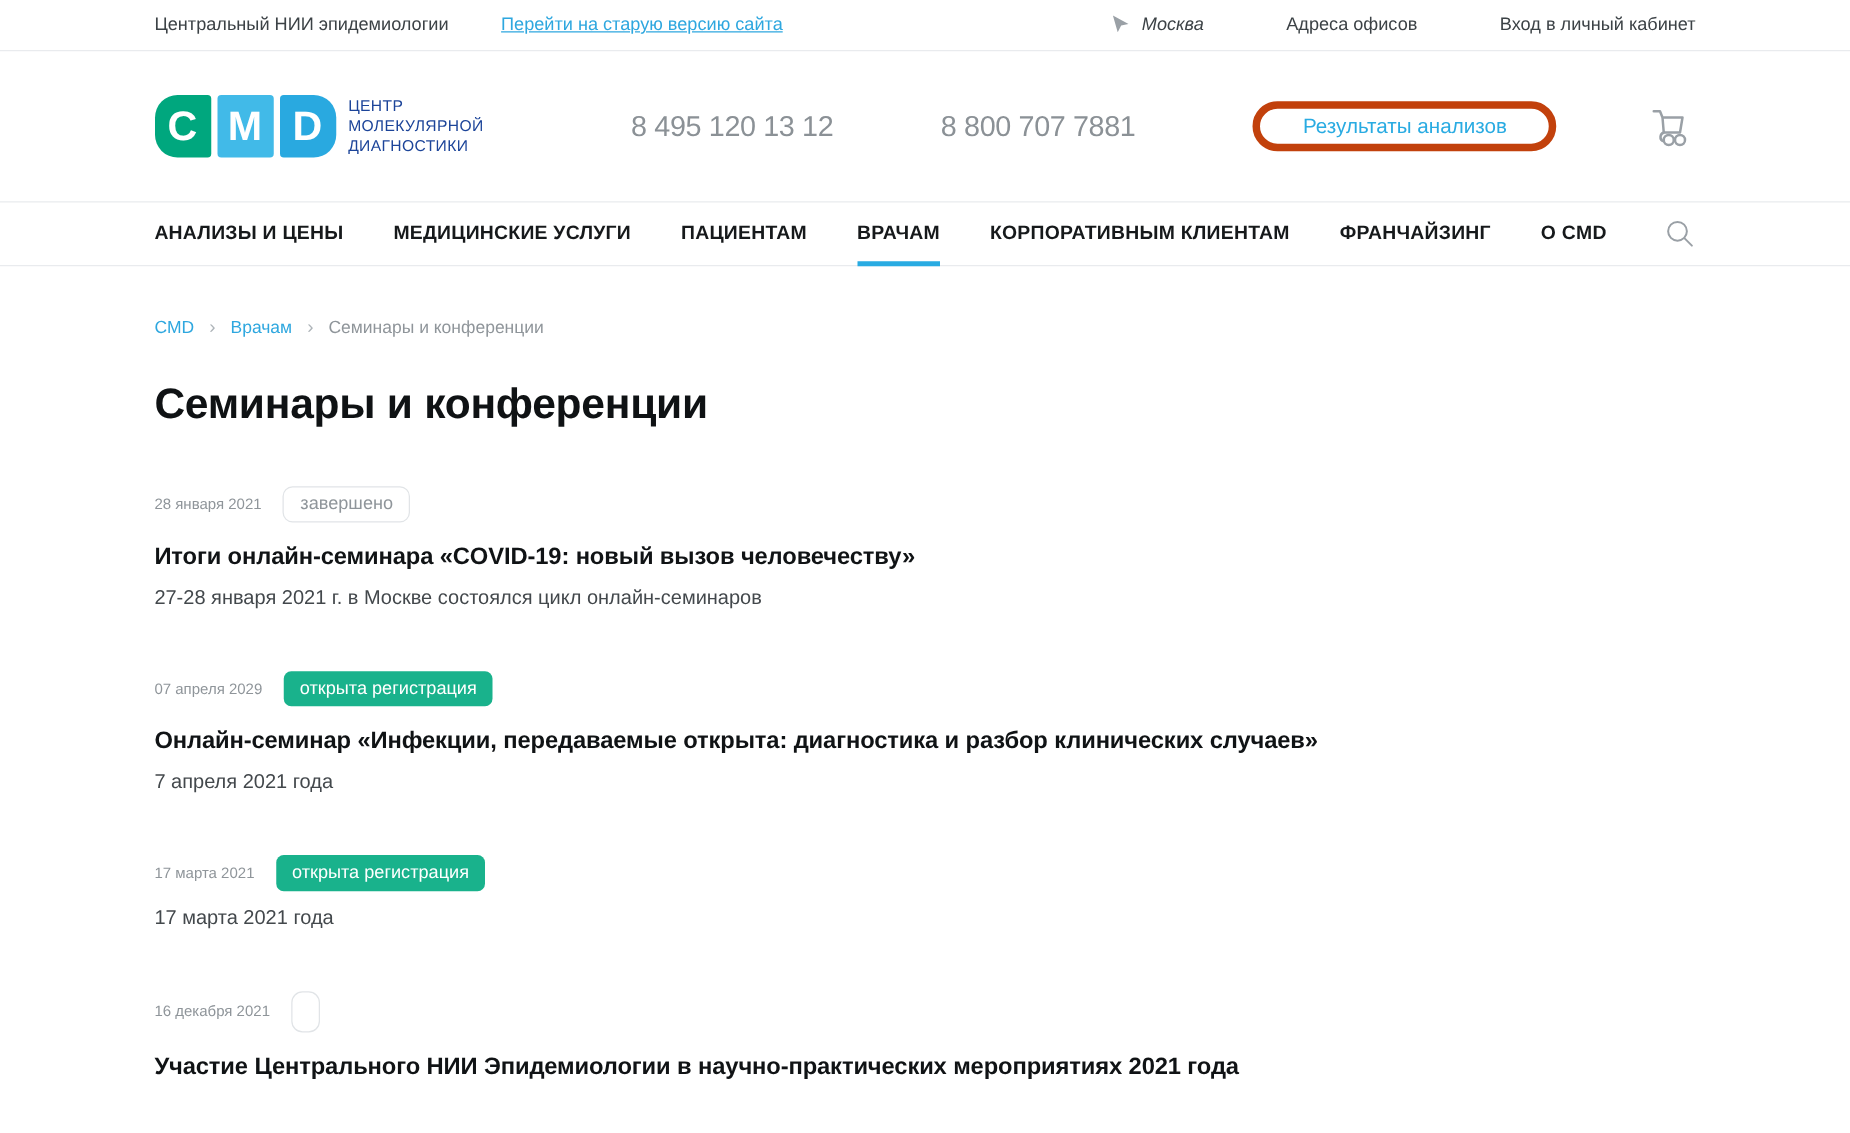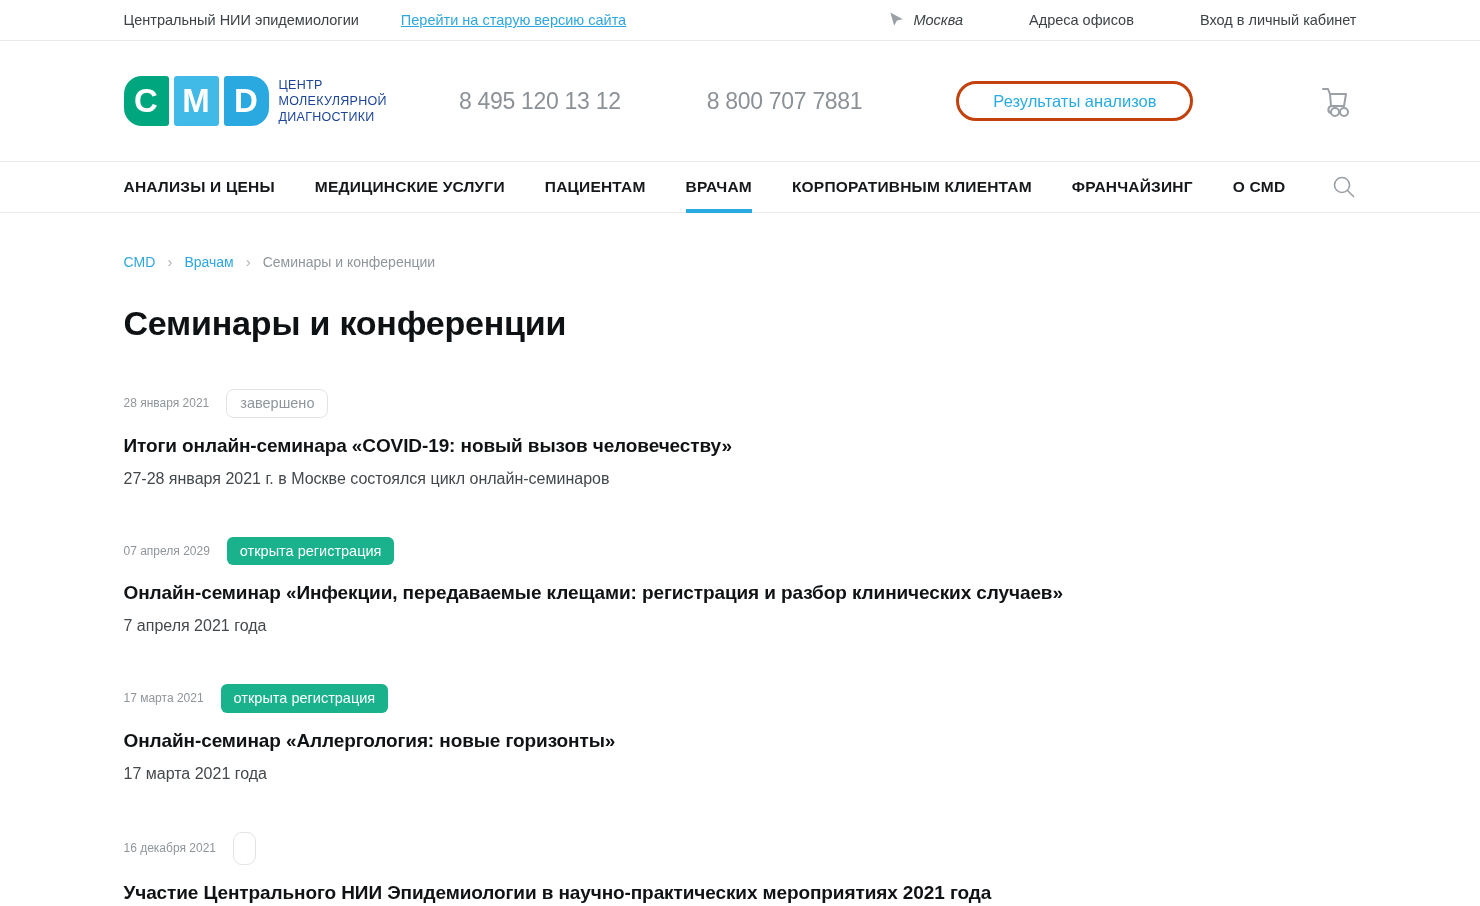--- a/index.html
+++ b/index.html
@@ -22,39 +22,39 @@
   .header { height:120px; }
   .header .container { height:100%; display:flex; align-items:center; }
   .logo { display:flex; align-items:center; gap:10px; cursor:pointer; }
   .logo-tiles { display:flex; gap:5px; }
   .tile { width:45px; height:50px; display:flex; align-items:center; justify-content:center;
           color:#fff; font-size:33px; font-weight:bold; }
   .tile-c { background:#00a77e; border-radius:18px 3px 3px 18px; }
   .tile-m { background:#41bae8; border-radius:3px; }
   .tile-d { background:#29a9e0; border-radius:3px 18px 18px 3px; }
   .logo-tagline { font-size:12.5px; font-weight:normal; color:#1c4499; line-height:16px; letter-spacing:.3px; }
-  .phones { display:flex; gap:86px; margin-left:72px; }
+  .phones { display:flex; gap:86px; margin-left:118px; }
   .phone { font-size:23px; color:#8b9196; letter-spacing:-.3px; cursor:pointer; white-space:nowrap; }
   .results-btn { margin-left:94px; height:40px; padding:0 34px; background:#fff;
-    border:3px solid #c2410c; border-radius:20px; color:#29abe2; font-size:16.5px;
+    border:6px solid #c2410c; border-radius:20px; color:#29abe2; font-size:16.5px;
     font-family:"Liberation Sans", sans-serif; cursor:pointer; white-space:nowrap; }
   .cart { margin-left:auto; cursor:pointer; display:flex; align-items:center; }
 
   
   .mainnav { height:52px; border-top:1px solid #e9ebee; border-bottom:1px solid #e9ebee; }
   .mainnav .container { height:100%; display:flex; align-items:center; gap:40px; }
   .nav-item { position:relative; height:100%; display:flex; align-items:center;
     font-size:15.5px; font-weight:bold; letter-spacing:.2px; color:#16191b;
     cursor:pointer; white-space:nowrap; }
   .nav-item.active::after { content:""; position:absolute; left:0; right:0; bottom:-1px;
     height:4px; background:#29abe2; }
   .nav-search { margin-left:auto; cursor:pointer; display:flex; align-items:center; }
 
   
-  .breadcrumb { margin-top:40px; display:flex; align-items:center; gap:12px; font-size:14px; }
+  .breadcrumb { margin-top:40px; display:flex; gap:12px; font-size:14px; }
   .crumb-link { color:#2ea7df; cursor:pointer; }
   .crumb-sep { color:#aeb4b9; font-size:15px; }
   .crumb-current { color:#8f959a; }
 
   
   .page-title { margin-top:34px; font-size:34px; font-weight:bold; color:#0f1214; letter-spacing:-.2px; }
 
   
   .seminar-list { margin-top:46px; }
   .seminar { margin-bottom:49px; }
@@ -155,30 +155,29 @@
     </div>
     <div class="seminar-title">Итоги онлайн-семинара «COVID-19: новый вызов человечеству»</div>
     <div class="seminar-sub">27-28 января 2021 г. в Москве состоялся цикл онлайн-семинаров</div>
   </div>
 
   <div class="seminar">
     <div class="seminar-meta">
       <span class="seminar-date">07 апреля 2029</span>
       <span class="badge badge-open">открыта регистрация</span>
     </div>
-    <div class="seminar-title">Онлайн-семинар «Инфекции, передаваемые клещами: регистрация и разбор клинических случаев»</div>
+    <div class="seminar-title">Онлайн-семинар «Инфекции, передаваемые открыта: диагностика и разбор клинических случаев»</div>
     <div class="seminar-sub">7 апреля 2021 года</div>
   </div>
 
   <div class="seminar">
     <div class="seminar-meta">
       <span class="seminar-date">17 марта 2021</span>
       <span class="badge badge-open">открыта регистрация</span>
     </div>
-    <div class="seminar-title">Онлайн-семинар «Аллергология: новые горизонты»</div>
     <div class="seminar-sub">17 марта 2021 года</div>
   </div>
 
   <div class="seminar">
     <div class="seminar-meta">
       <span class="seminar-date">16 декабря 2021</span>
       <span class="badge badge-empty"></span>
     </div>
     <div class="seminar-title">Участие Центрального НИИ Эпидемиологии в научно-практических мероприятиях 2021 года</div>
 

